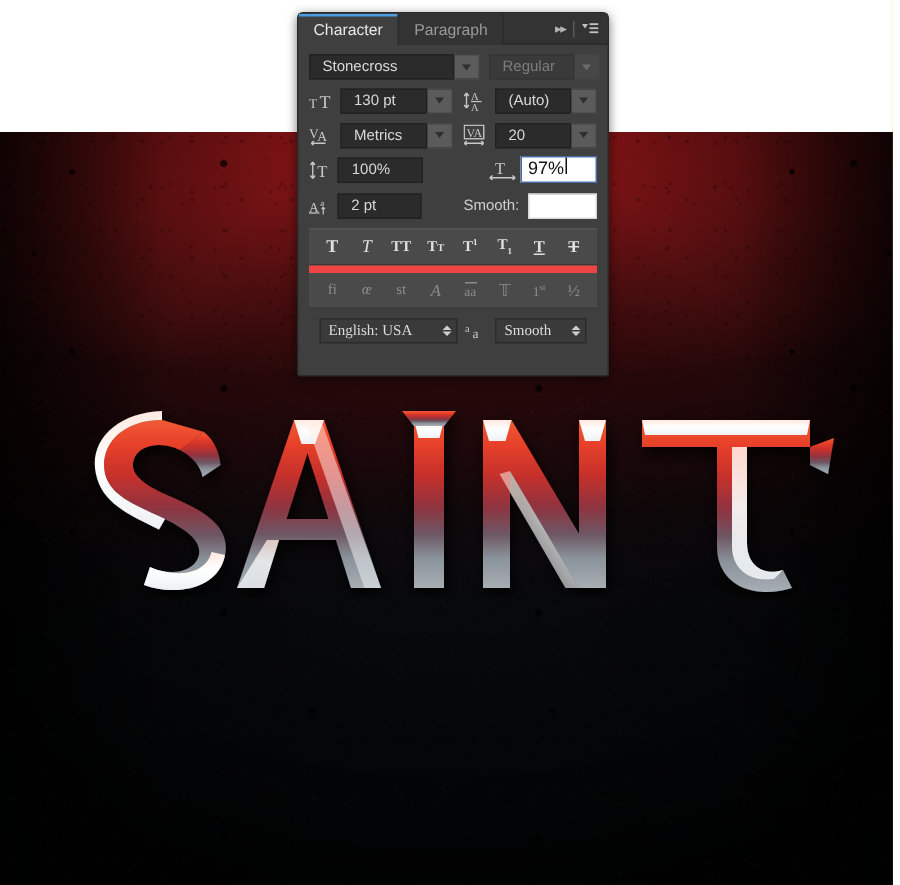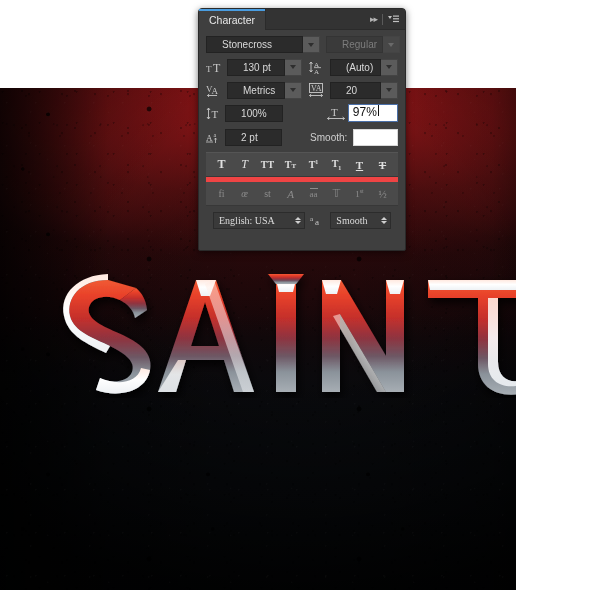--- a/index.html
+++ b/index.html
@@ -2,21 +2,21 @@
 <html><head>
 <meta charset="utf-8">
 <style>
   * { box-sizing: border-box; margin: 0; padding: 0; }
   html, body {
     width: 600px; height: 590px;
     font-family: "Liberation Sans", sans-serif;
     overflow: hidden;
     background: #fff;
   }
-  #stage { position: relative; width: 516px; height: 590px; overflow: hidden; background:#fde047; }
+  #stage { position: relative; width: 595px; height: 590px; overflow: hidden; background:#fde047; }
 
   
   .white-strip {
     position: absolute; left:0; top:0; width:600px; height:88px;
     background:#ffffff;
   }
   .art {
     position: absolute; left:0; top:88px; width:600px; height:502px;
     background:#070708;
     overflow: hidden;
@@ -96,21 +96,21 @@
   .tab-icons { display:flex; align-items:center; gap:5px; padding:0 6px; background:#333333; border-bottom:1px solid #2b2b2b; }
   .ic-chev { color:#b5b5b5; font-size:9px; letter-spacing:-1px; cursor:pointer; }
   .ic-sep { width:1px; height:11px; background:#5a5a5a; }
   .ic-menu { cursor:pointer; display:flex; align-items:center; gap:1px; }
 
   .panel-body { padding:6px 7px 0 7px; }
   .row { display:flex; align-items:center; margin-bottom:5px; }
 
   .fld {
     background:#2b2b2b; border:1px solid #222; color:#d9d9d9;
-    height:17px; line-height:15px; padding:0 15px; font-size:10px;
+    height:17px; line-height:15px; padding:0 8px; font-size:10px;
     display:flex; align-items:center; overflow:hidden; white-space:nowrap;text-align:center;
   }
   .fld.dim { color:#7d7d7d; background:#3a3a3a; border-color:#343434; }
   .drop {
     width:17px; height:17px; background:#5b5b5b; border:1px solid #444;
     border-left:none; display:flex; align-items:center; justify-content:center; cursor:pointer;
   }
   .drop.dim { background:#474747; }
   .caret { width:0;height:0;border-left:3.5px solid transparent;border-right:3.5px solid transparent;border-top:4px solid #2e2e2e; }
   .caret.dim { border-top-color:#6a6a6a; }
@@ -214,20 +214,23 @@
       </g>
     </svg>
   </div>
 
   <div class="panel">
 
     <div class="tabbar">
       <div class="tab active">
         <span>Character</span>
       </div>
+      <div class="tab">
+        <span>Paragraph</span>
+      </div>
       <div class="tabbar-spacer"></div>
       <div class="tab-icons">
         <span class="ic-chev">▸▸</span>
         <span class="ic-sep"></span>
         <span class="ic-menu">
           <svg width="11" height="9" viewBox="0 0 11 9">
               <polygon points="0,1 4,1 2,4" fill="#c2c2c2"></polygon>
               <rect x="5" y="0.5" width="6" height="1.2" fill="#c2c2c2"></rect>
               <rect x="5" y="3.2" width="6" height="1.2" fill="#c2c2c2"></rect>
               <rect x="5" y="5.9" width="6" height="1.2" fill="#c2c2c2"></rect>

